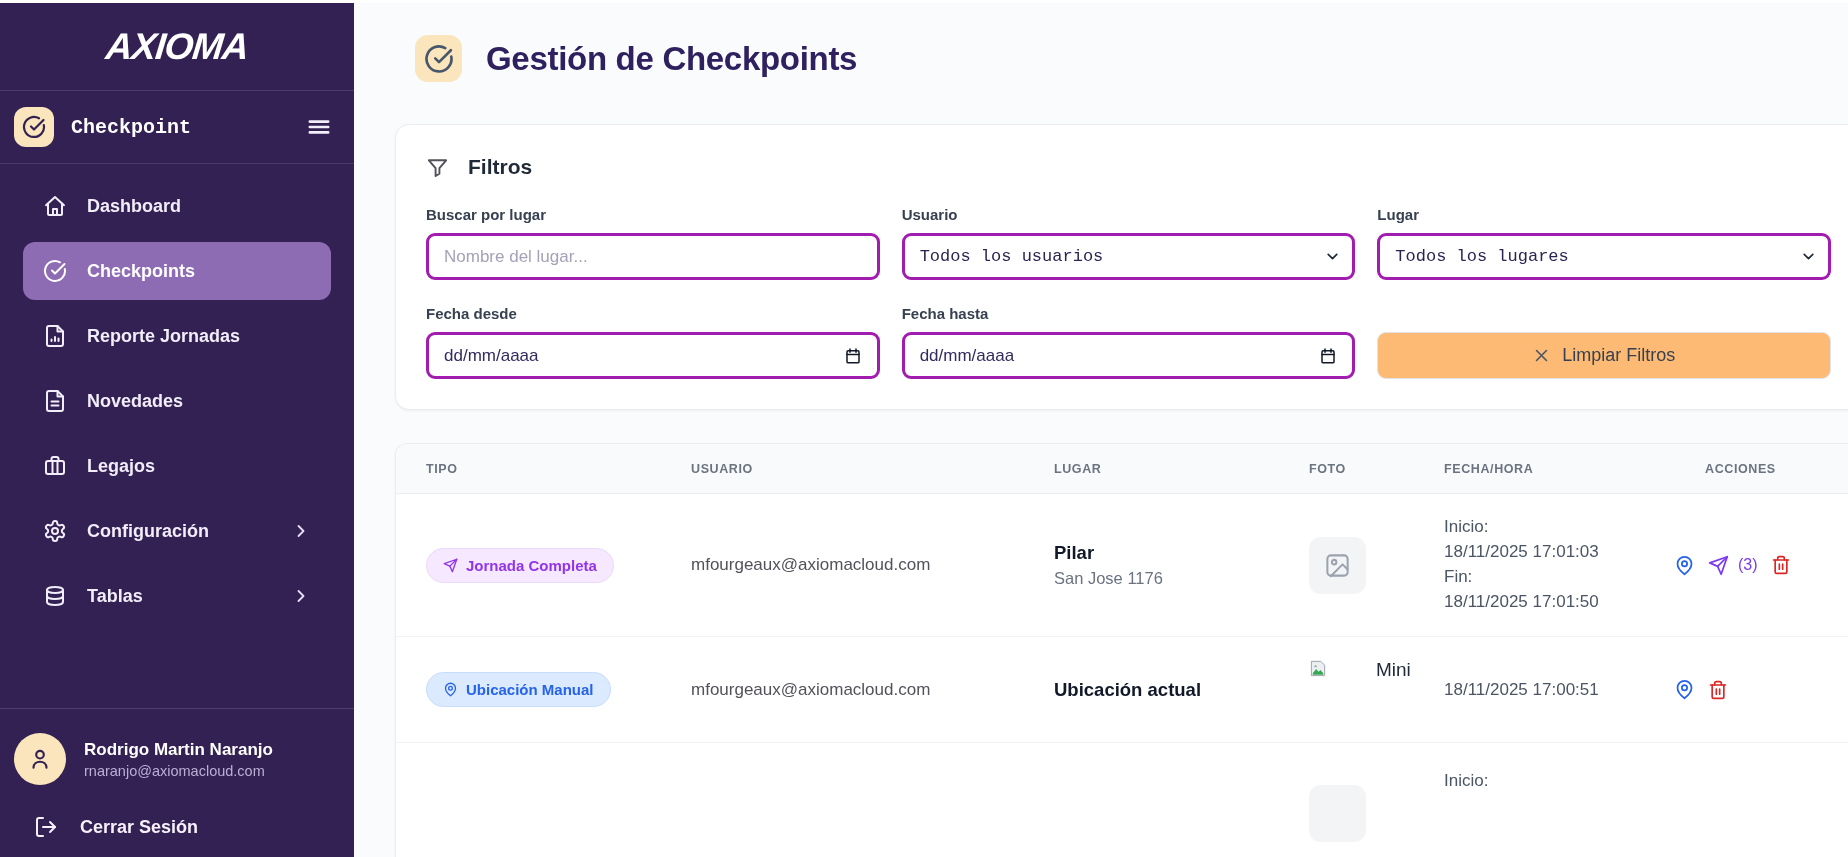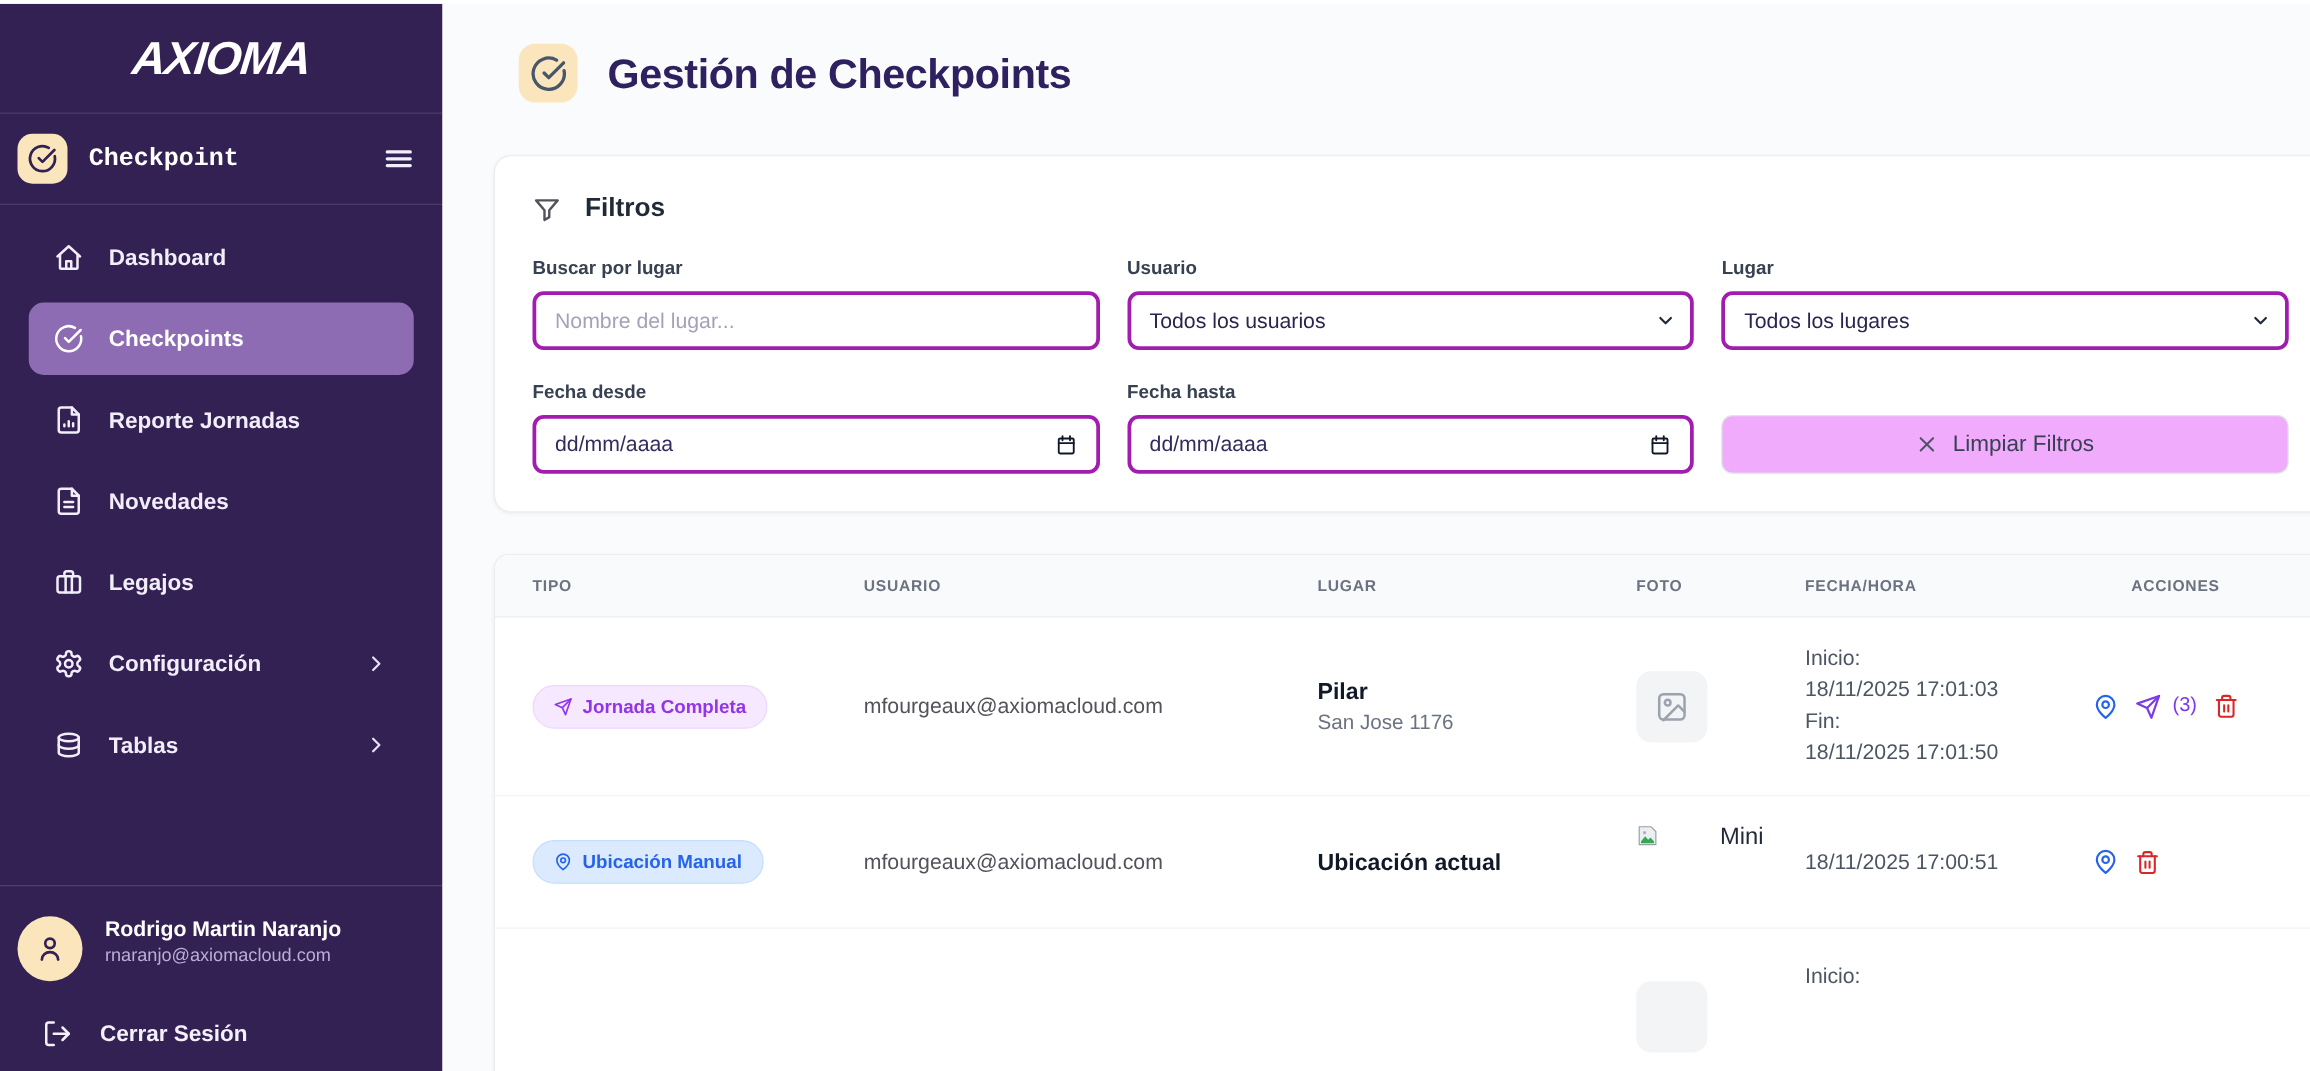--- a/index.html
+++ b/index.html
@@ -20,21 +20,21 @@
     display:flex;align-items:center;justify-content:center;color:#332153;flex:0 0 auto;}
   .app-title{font-size:20px;font-weight:700;}
   .hamburger{margin-left:auto;color:#f3eefc;display:flex;cursor:pointer;}
   .nav{padding:13px 23px 0;}
   .nav-item{height:58px;display:flex;align-items:center;gap:20px;padding:0 20px;
     border-radius:12px;margin-bottom:7px;color:#f1edf9;font-size:18px;font-weight:600;cursor:pointer;}
   .nav-item.active{background:#8d6cb4;color:#ffffff;}
   .nav-item .nicon{display:flex;flex:0 0 auto;}
   .nav-item .chev{margin-left:auto;display:flex;color:#e6def4;}
   .side-foot{margin-top:auto;border-top:1px solid rgba(255,255,255,.14);padding:24px 14px 18px;}
-  .user-row{display:flex;gap:18px;}
+  .user-row{display:flex;align-items:center;gap:18px;}
   .avatar{width:52px;height:52px;border-radius:50%;background:#fae5bc;color:#332153;
     display:flex;align-items:center;justify-content:center;flex:0 0 auto;}
   .user-name{font-size:17px;font-weight:700;line-height:1.25;}
   .user-email{font-size:14.5px;color:#bbaed6;margin-top:3px;}
   .logout-row{display:flex;align-items:center;gap:22px;margin-top:30px;padding:0 8px 0 20px;
     font-size:18px;font-weight:600;color:#f5f1fb;cursor:pointer;}
 
   
   .main{position:absolute;left:354px;top:3px;right:0;bottom:0;background:#fafbfc;
     padding-left:41px;overflow:hidden;}
@@ -50,24 +50,24 @@
   .filters-head{display:flex;align-items:center;gap:19px;margin-bottom:27px;}
   .filters-title{font-size:21px;font-weight:700;color:#1f2937;}
   .f-grid{display:grid;grid-template-columns:1fr 1fr 1fr;column-gap:22px;row-gap:25px;}
   .f-label{font-size:15px;font-weight:600;color:#374151;margin-bottom:10px;}
   .field{height:47px;border:3px solid #a21caf;border-radius:9px;background:#fff;
     display:flex;align-items:center;padding:0 15px;font-size:17px;position:relative;}
   input.field{width:100%;color:#2f2a55;outline:none;}
   input.field::placeholder{color:#a5a1b8;}
   .sel-wrap{position:relative;}
   select.field{width:100%;appearance:none;-webkit-appearance:none;color:#2a2450;
-    cursor:pointer;}
+    cursor:pointer;font-family:Liberation Mono, monospace;}
   .sel-chev{position:absolute;right:14px;top:15px;pointer-events:none;color:#1f2937;}
   .date-field{justify-content:space-between;color:#322b5e;cursor:text;}
-  .clear-btn{height:47px;border:1px solid #e2e2e8;border-radius:9px;background:#f0abfc;
+  .clear-btn{height:47px;border:1px solid #e2e2e8;border-radius:9px;background:#fdba74;
     display:flex;align-items:center;justify-content:center;gap:12px;font-size:18px;
     color:#374151;cursor:pointer;align-self:end;}
 
   .table-card{margin-top:33px;border-radius:12px 12px 0 0;border-bottom:none;overflow:hidden;}
   .t-grid{display:grid;grid-template-columns:265px 363px 255px 135px 230px 1fr;
     align-items:center;padding-left:30px;}
   .t-head{height:50px;background:#f9fafb;border-bottom:1px solid #ededf2;}
   .t-head .th{font-size:12.5px;font-weight:700;color:#6b7280;letter-spacing:.6px;}
   .th-acciones{padding-left:31px;}
   .t-row{border-bottom:1px solid #f2f3f6;}

